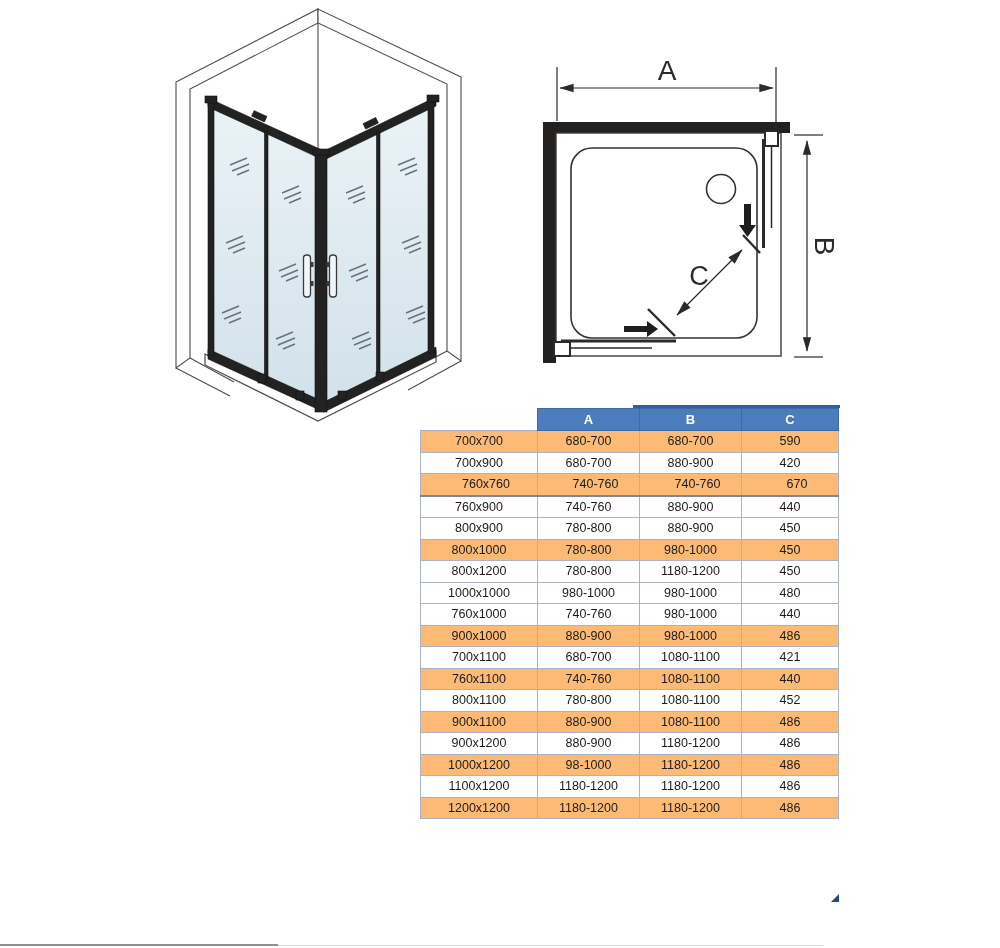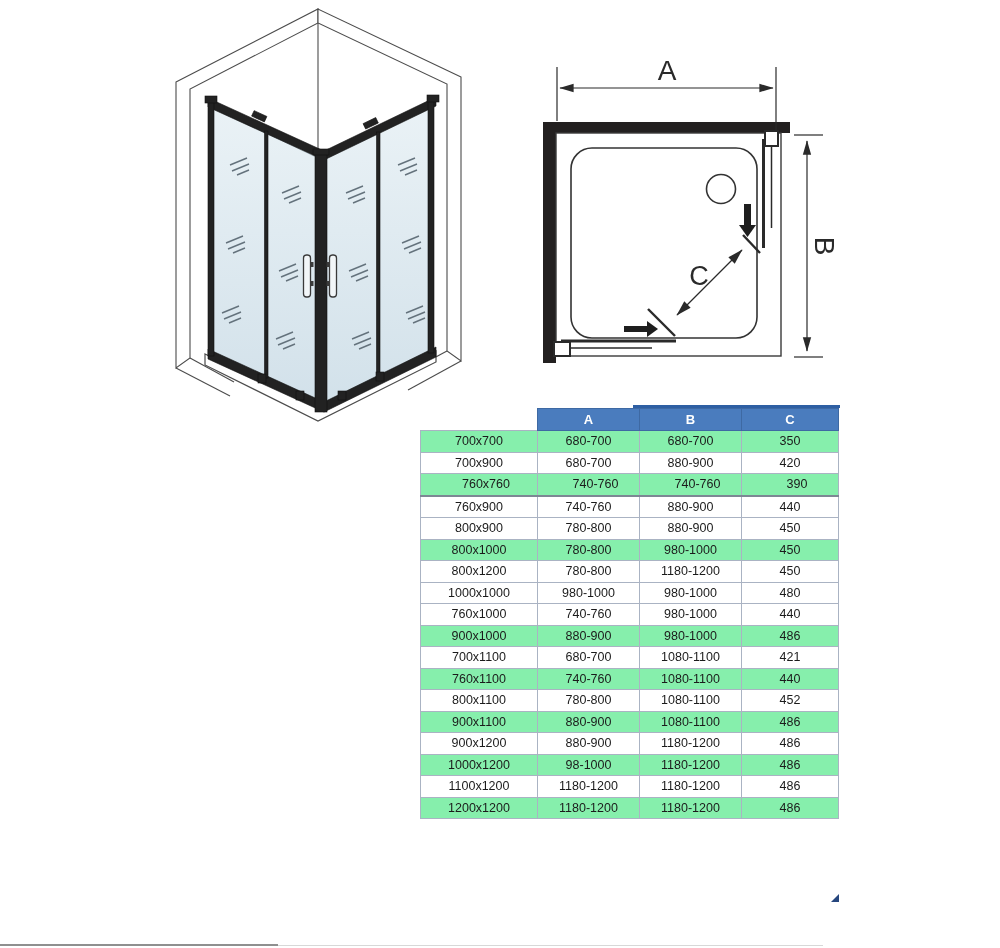--- a/index.html
+++ b/index.html
@@ -8,21 +8,21 @@
 
   
   .spec-table{position:absolute;left:420px;top:408px;border-collapse:collapse;table-layout:fixed;
               font-size:12.5px;color:#1b1b1b;}
   .spec-table td{text-align:center;vertical-align:middle;height:20.5px;padding:0;
                  border:1px solid #aab3c3;background:#fff;line-height:1;}
   .spec-table thead td{height:21px;}
   .spec-table thead td.blank{border:none;background:transparent;}
   .spec-table thead td.hdr{background:#4a7cbe;color:#fff;font-weight:bold;font-size:13px;
                            border:1px solid #3e69a3;}
-  .spec-table tr.alt td{background:#86efac;}
+  .spec-table tr.alt td{background:#fdba74;}
   .spec-table tr.thick-bottom td{border-bottom:2px solid #7d8794;padding-left:14px;}
 
   .hdr-topline{position:absolute;left:633px;top:405px;width:207px;height:3px;background:#2e5fa3;}
   .resize-handle{position:absolute;left:831px;top:894px;width:0;height:0;
                  border-left:8px solid transparent;border-bottom:8px solid #26477e;}
 
   .bottom-line-dark{position:absolute;left:0;top:944px;width:278px;height:2px;background:#8f8f8f;}
   .bottom-line-light{position:absolute;left:278px;top:945px;width:545px;height:1px;background:#d8d8d8;}
 
   .diagram-svg{position:absolute;}
@@ -188,33 +188,33 @@
         <td class="hdr">A</td>
         <td class="hdr">B</td>
         <td class="hdr">C</td>
       </tr>
     </thead>
     <tbody>
         <tr class="alt">
           <td>700x700</td>
           <td>680-700</td>
           <td>680-700</td>
-          <td>350</td>
+          <td>590</td>
         </tr>
         <tr class="">
           <td>700x900</td>
           <td>680-700</td>
           <td>880-900</td>
           <td>420</td>
         </tr>
         <tr class="alt thick-bottom">
           <td>760x760</td>
           <td>740-760</td>
           <td>740-760</td>
-          <td>390</td>
+          <td>670</td>
         </tr>
         <tr class="">
           <td>760x900</td>
           <td>740-760</td>
           <td>880-900</td>
           <td>440</td>
         </tr>
         <tr class="">
           <td>800x900</td>
           <td>780-800</td>

